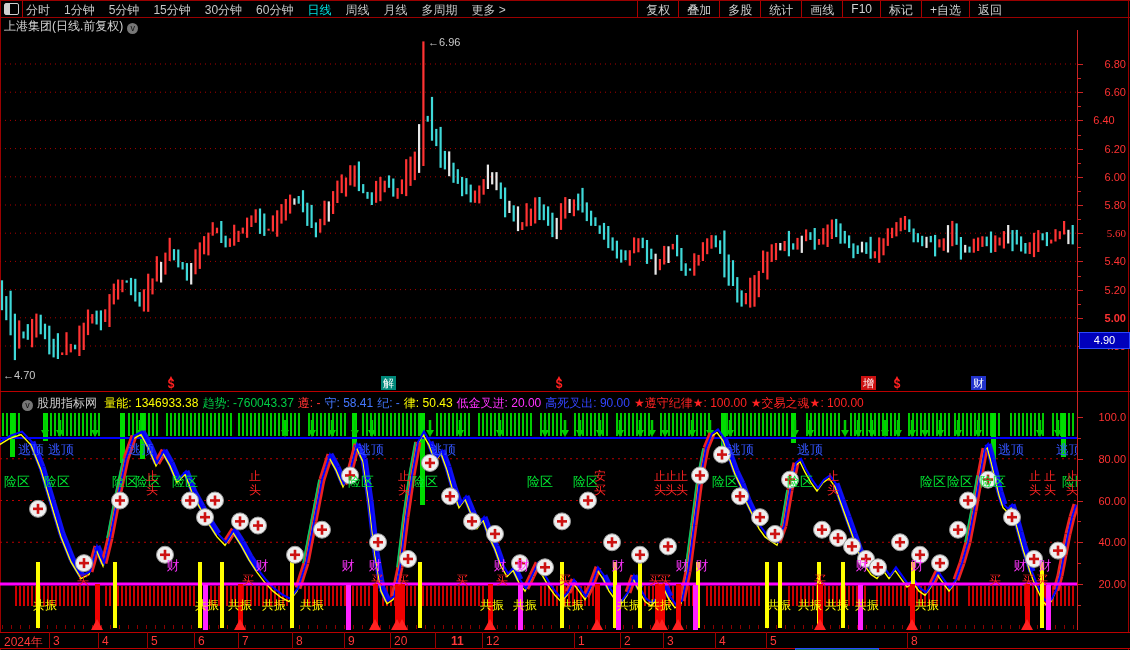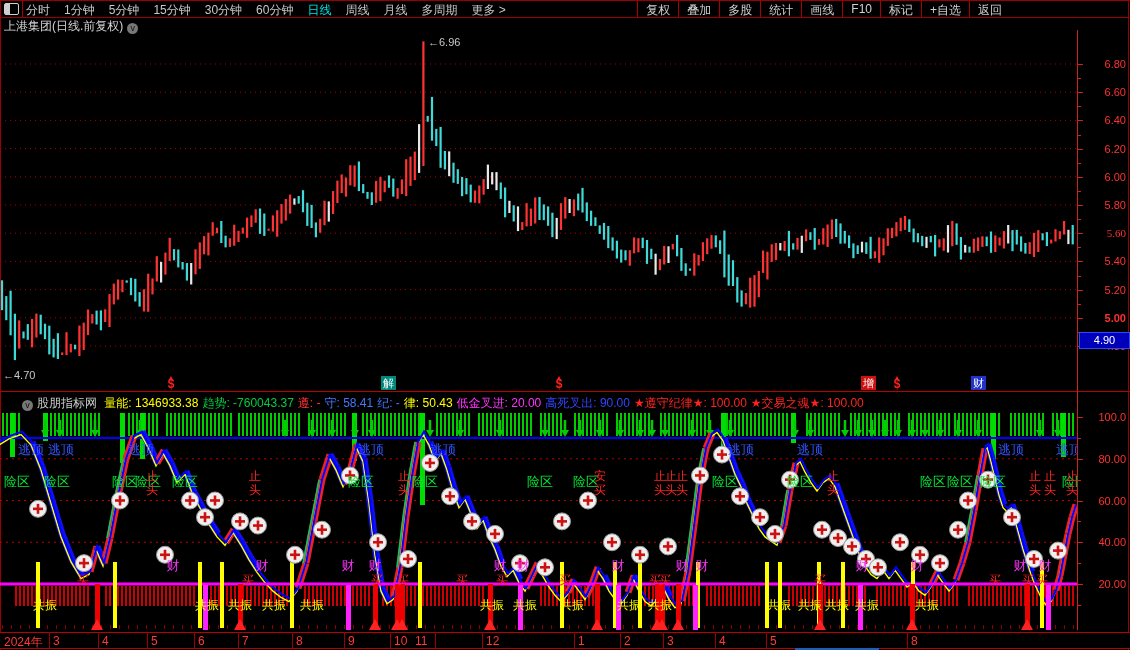--- a/index.html
+++ b/index.html
@@ -362,21 +362,21 @@
         <rect x="1067.3" y="199.8" width="2.2" height="14.3" fill="#e8e8e8"></rect>
         <rect x="1071.6" y="195.0" width="2.2" height="19.4" fill="#3fd9d9"></rect>
       </g>
     </svg>
 
   <div id="main-axis">
       <div class="ax-label" style="left:1082px;top:58px;">6.80</div>
       <div class="tick" style="left:1078px;top:64px;width:5px;"></div>
       <div class="ax-label" style="left:1082px;top:86.20000000000002px;">6.60</div>
       <div class="tick" style="left:1078px;top:92.20000000000002px;width:5px;"></div>
-      <div class="ax-label" style="left:1082px;top:114.39999999999992px;">6.40</div>
+      <div class="ax-label" style="left:1082px;top:114.39999999999992px;text-align:center;">6.40</div>
       <div class="tick" style="left:1078px;top:120.39999999999992px;width:5px;"></div>
       <div class="ax-label" style="left:1082px;top:142.59999999999997px;">6.20</div>
       <div class="tick" style="left:1078px;top:148.59999999999997px;width:5px;"></div>
       <div class="ax-label" style="left:1082px;top:170.79999999999995px;">6.00</div>
       <div class="tick" style="left:1078px;top:176.79999999999995px;width:5px;"></div>
       <div class="ax-label" style="left:1082px;top:199px;">5.80</div>
       <div class="tick" style="left:1078px;top:205px;width:5px;"></div>
       <div class="ax-label" style="left:1082px;top:227.20000000000002px;font-family:Liberation Serif, serif;">5.60</div>
       <div class="tick" style="left:1078px;top:233.20000000000002px;width:5px;"></div>
       <div class="ax-label" style="left:1082px;top:255.39999999999992px;">5.40</div>
@@ -1506,23 +1506,23 @@
       <div class="month-label" style="left:151px;">5</div>
       <div class="month-sep" style="left:147px;"></div>
       <div class="month-label" style="left:198px;">6</div>
       <div class="month-sep" style="left:194px;"></div>
       <div class="month-label" style="left:242px;">7</div>
       <div class="month-sep" style="left:238px;"></div>
       <div class="month-label" style="left:296px;">8</div>
       <div class="month-sep" style="left:292px;"></div>
       <div class="month-label" style="left:348px;">9</div>
       <div class="month-sep" style="left:344px;"></div>
-      <div class="month-label" style="left:394px;">10</div>
+      <div class="month-label" style="left:394px;">20</div>
       <div class="month-sep" style="left:390px;"></div>
-      <div class="month-label" style="left:415px;">11</div>
+      <div class="month-label" style="left:451px;font-weight:bold;">11</div>
       <div class="month-sep" style="left:435px;"></div>
       <div class="month-label" style="left:486px;">12</div>
       <div class="month-sep" style="left:482px;"></div>
       <div class="month-label" style="left:578px;">1</div>
       <div class="month-sep" style="left:574px;"></div>
       <div class="month-label" style="left:624px;">2</div>
       <div class="month-sep" style="left:620px;"></div>
       <div class="month-label" style="left:667px;">3</div>
       <div class="month-sep" style="left:663px;"></div>
       <div class="month-label" style="left:719px;">4</div>

